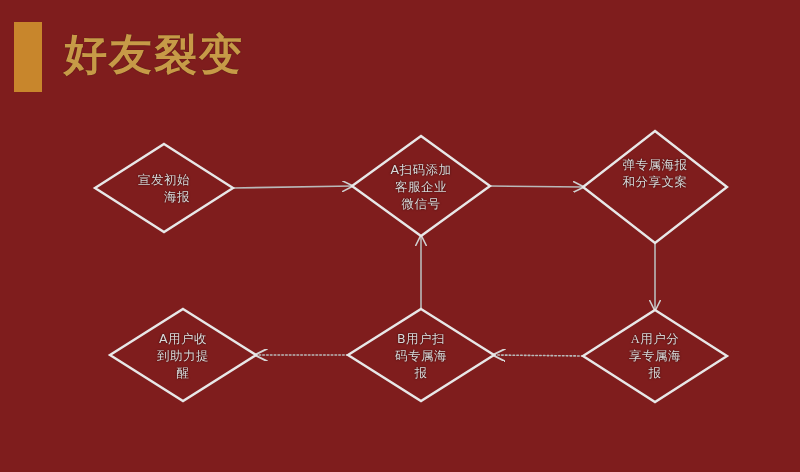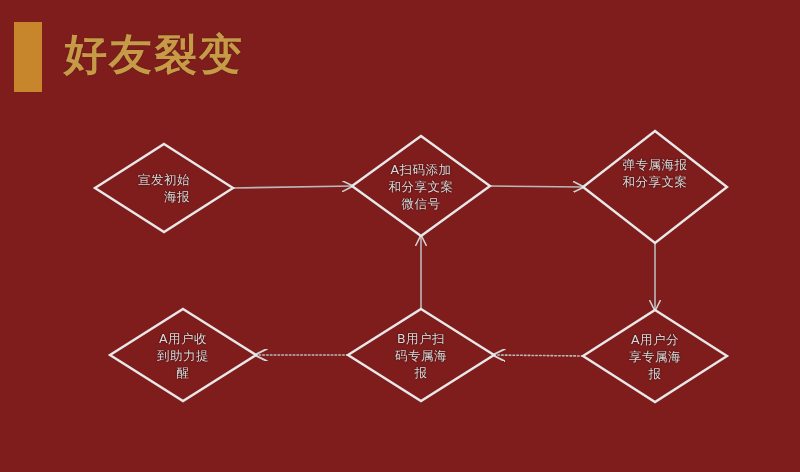--- a/index.html
+++ b/index.html
@@ -96,25 +96,25 @@
           <polygon points="421,309 494,355 421,401 348,355" fill="none" stroke="#e8e8e8" stroke-width="2.4" stroke-linejoin="miter"></polygon>
           <polygon points="183,309 256,355 183,401 110,355" fill="none" stroke="#e8e8e8" stroke-width="2.4" stroke-linejoin="miter"></polygon>
         </g>
     </svg>
   </div>
 
   <div id="labels-layer">
       <div class="node-label" style="left: 164px; top: 188px; color: rgb(217, 217, 217); text-align: right;">宣发初始
 海报</div>
       <div class="node-label" style="left: 421px; top: 186px; color: rgb(217, 217, 217);">A扫码添加
-和分享文案
+客服企业
 微信号</div>
       <div class="node-label" style="left: 655px; top: 173px; color: rgb(217, 217, 217);">弹专属海报
 和分享文案</div>
-      <div class="node-label" style="left: 655px; top: 356px; color: rgb(217, 217, 217);">A用户分
+      <div class="node-label" style="left: 655px; top: 356px; color: rgb(217, 217, 217); font-family: Liberation Serif, serif;">A用户分
 享专属海
 报</div>
       <div class="node-label" style="left: 421px; top: 355px; color: rgb(217, 217, 217);">B用户扫
 码专属海
 报</div>
       <div class="node-label" style="left: 183px; top: 355px; color: rgb(217, 217, 217);">A用户收
 到助力提
 醒</div>
     </div>
 </div>

